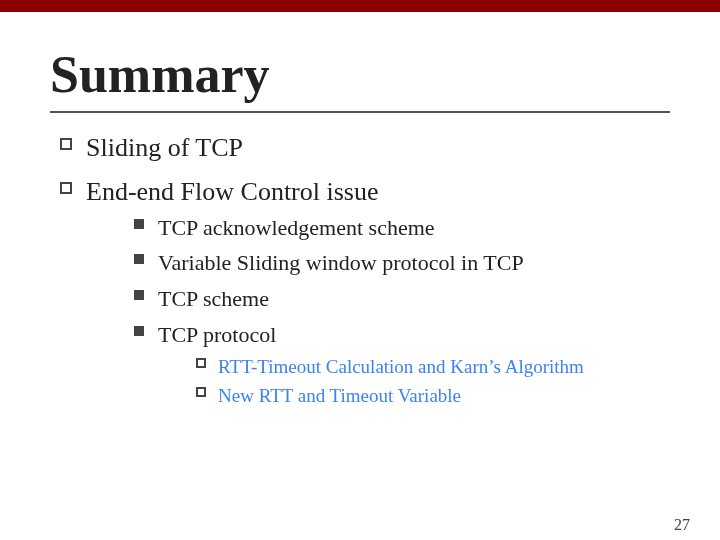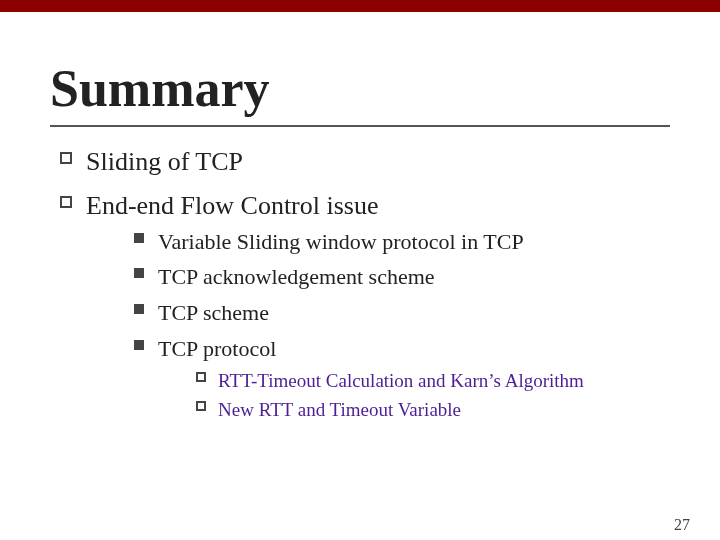--- a/index.html
+++ b/index.html
@@ -15,21 +15,21 @@
       font-family: 'Times New Roman', Times, serif;
       overflow: hidden;
       position: relative;
     }
 
     .slide {
       width: 720px;
       height: 540px;
       background: #ffffff;
       position: relative;
-      padding: 40px 50px 30px 50px;
+      padding: 26px 50px 30px 50px;
     }
 
     .top-bar {
       position: absolute;
       top: 0;
       left: 0;
       right: 0;
       height: 12px;
       background: #8b0000;
     }
@@ -106,21 +106,21 @@
     .sub-sub-list {
       list-style: none;
       margin-left: 38px;
       margin-top: 4px;
     }
 
     .sub-sub-list > li {
       display: flex;
       align-items: flex-start;
       font-size: 19px;
-      color: #4c1d95;
+      color: #3b82f6;
       margin-bottom: 4px;
       line-height: 1.35;
       text-align: right;
     }
 
     .bullet-square-small {
       display: inline-block;
       width: 10px;
       height: 10px;
       background: transparent;
@@ -155,25 +155,25 @@
       <span class="bullet-square"></span>
       <span>Sliding of TCP</span>
     </li>
     <li>
       <span class="bullet-square"></span>
       <div>
         <span>End-end Flow Control issue</span>
         <ul class="sub-list">
           <li>
             <span class="bullet-square-filled"></span>
-            <span>Variable Sliding window protocol in TCP</span>
+            <span>TCP acknowledgement scheme</span>
           </li>
           <li>
             <span class="bullet-square-filled"></span>
-            <span>TCP acknowledgement scheme</span>
+            <span>Variable Sliding window protocol in TCP</span>
           </li>
           <li>
             <span class="bullet-square-filled"></span>
             <span>TCP scheme</span>
           </li>
           <li>
             <span class="bullet-square-filled"></span>
             <div>
               <span>TCP protocol</span>
               <ul class="sub-sub-list">

